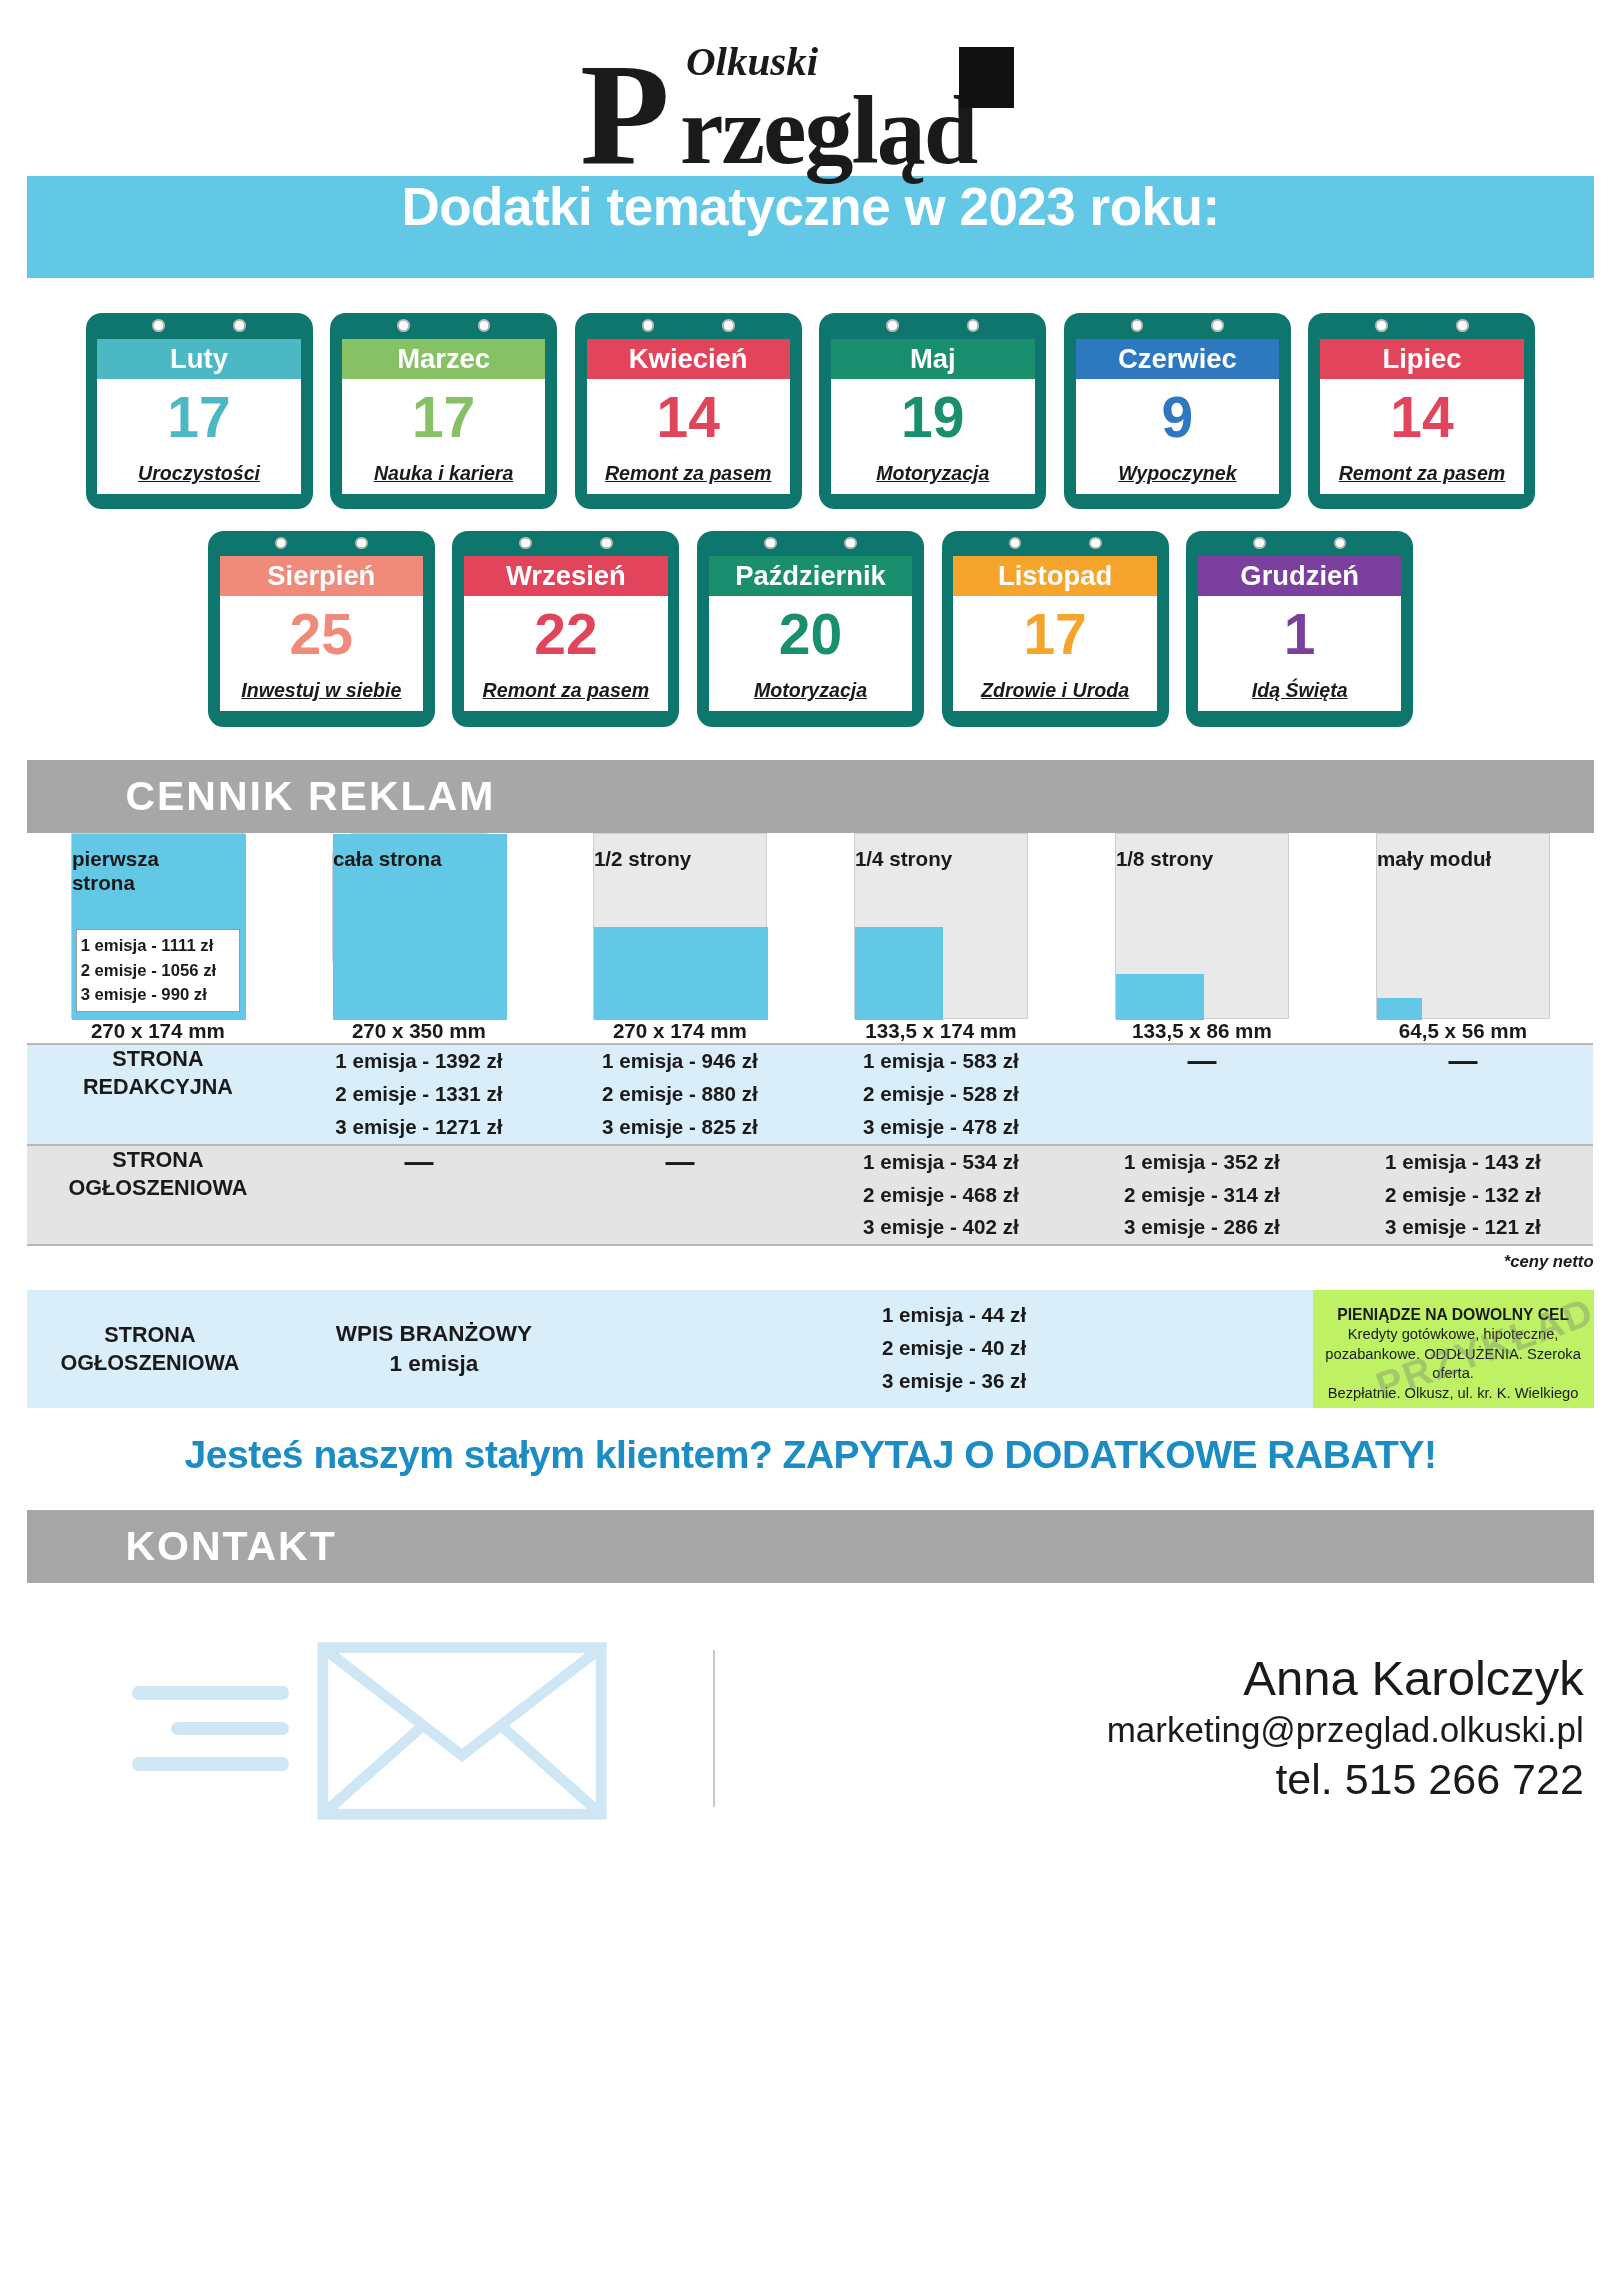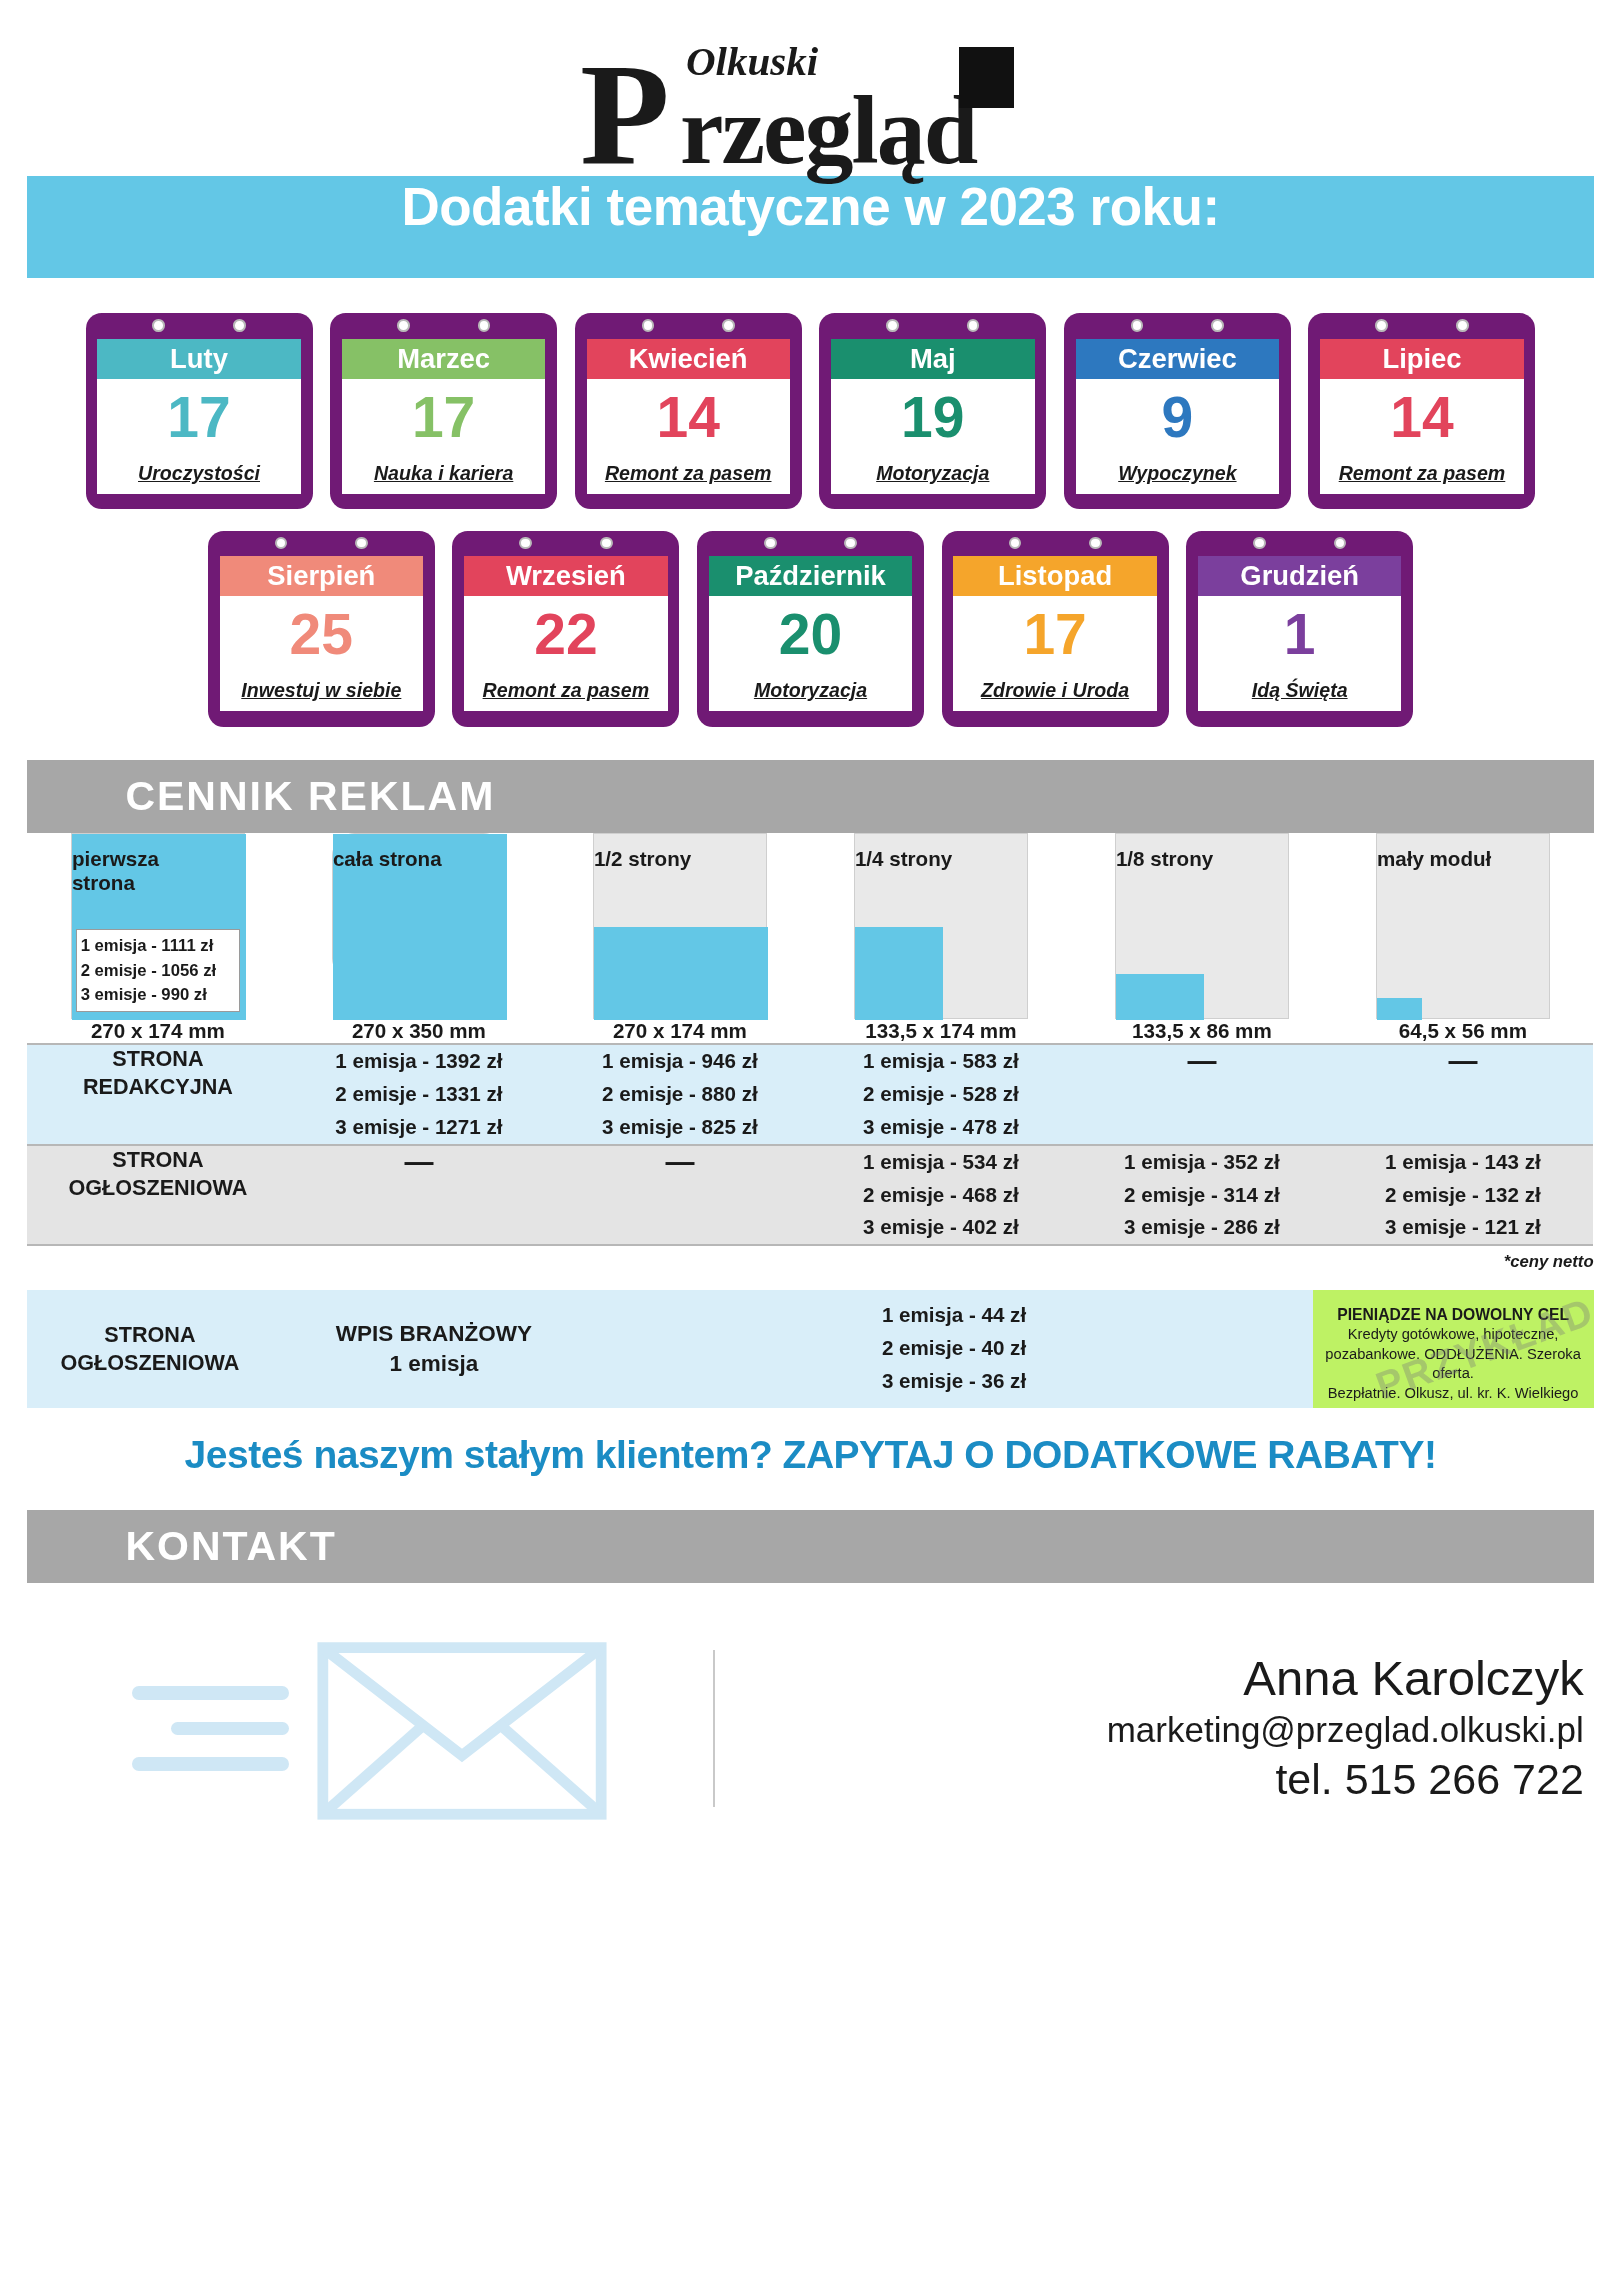--- a/index.html
+++ b/index.html
@@ -87,21 +87,21 @@
   .cal-row {
     display: flex;
     justify-content: center;
     gap: 17.6px;
     margin-top: 35px;
   }
   .cal-row.second { margin-top: 21.6px; }
   .cal {
     width: 227px;
     height: 196px;
-    background: #701a75;
+    background: #0f766e;
     border-radius: 15.7px;
     padding: 15.7px 11.8px 9.8px 11.8px;
     position: relative;
   }
   .cal .rings {
     position: absolute;
     top: 5.9px; left: 0; right: 0;
     display: flex;
     justify-content: space-around;
     padding: 0 33px;

